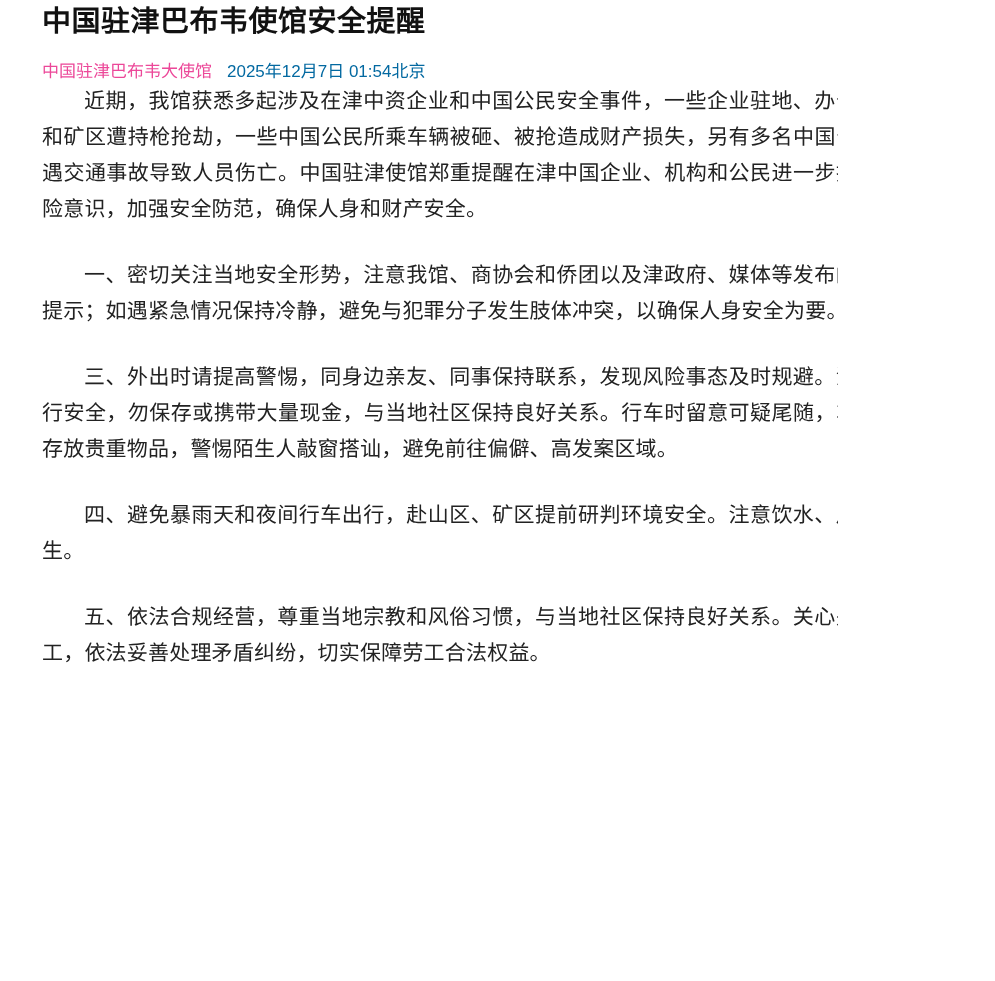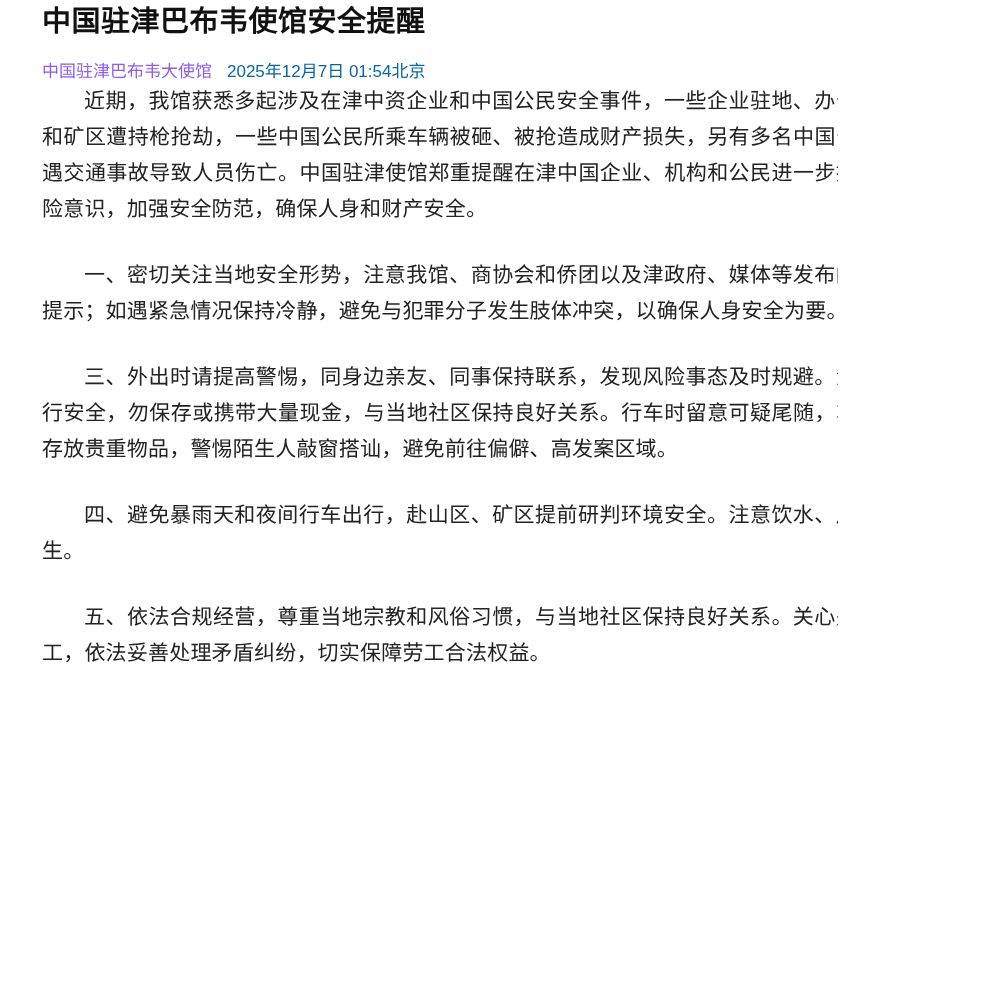--- a/index.html
+++ b/index.html
@@ -30,21 +30,21 @@
   }
   .byline {
     margin-top: 23px;
     font-size: 17px;
     line-height: 22px;
     display: flex;
     align-items: baseline;
     white-space: nowrap;
   }
   .byline .source-link {
-    color: #8b5cf6;
+    color: #ec4899;
     text-decoration: none;
     cursor: pointer;
     text-align: right;
   }
   .byline .meta {
     color: #0369a1;
   }
   .byline .meta-datetime { margin-left: 15px; }
   .byline .meta-location { margin-left: 0; }
   .article-body {

